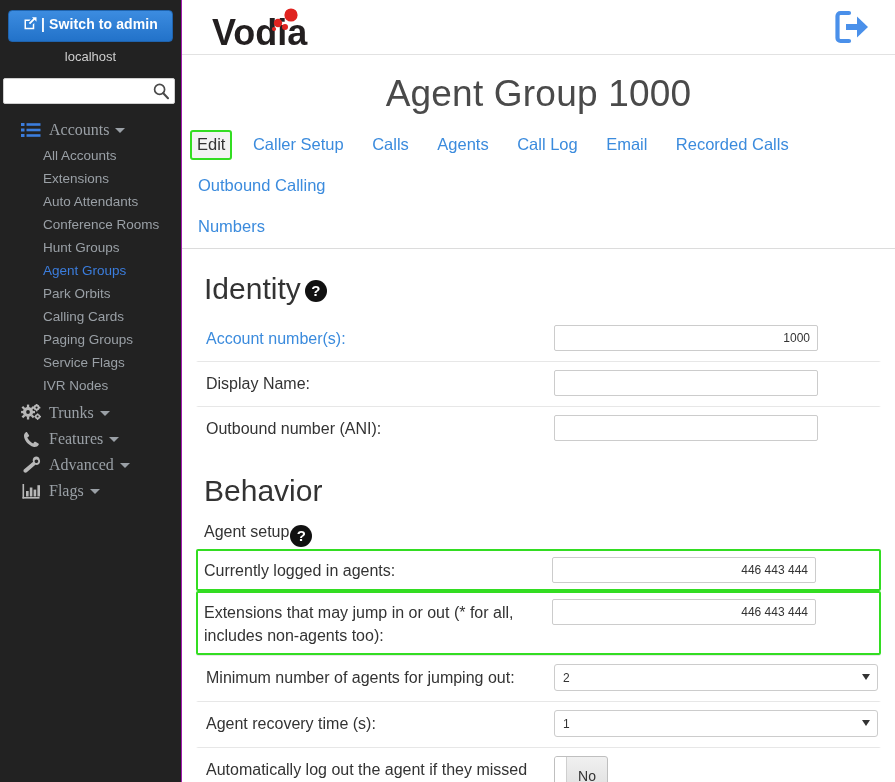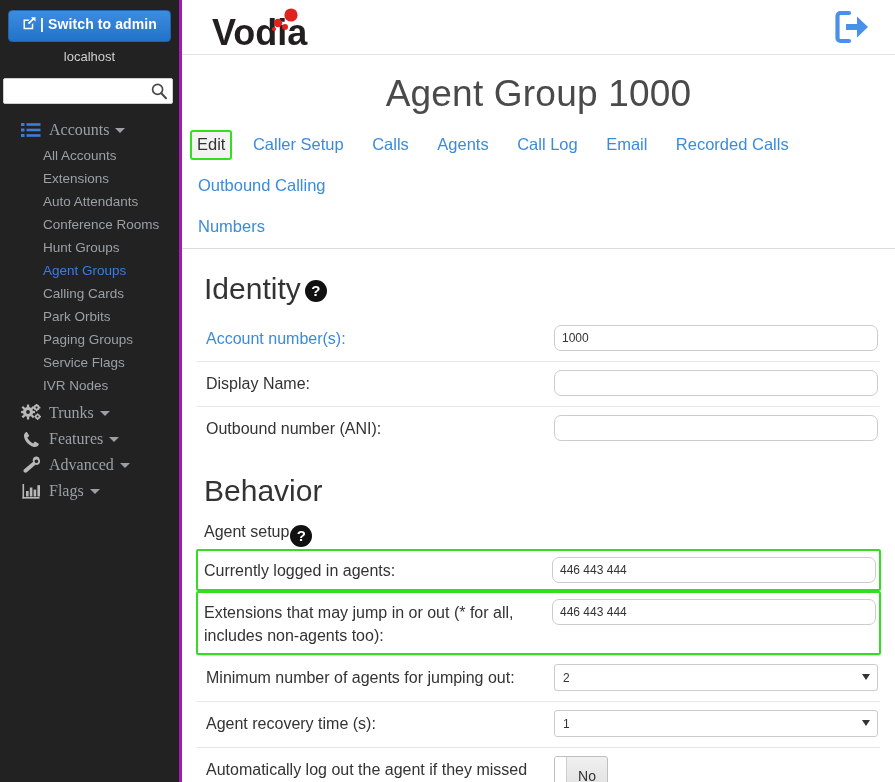--- a/index.html
+++ b/index.html
@@ -9,21 +9,21 @@
     overflow: hidden;
     background: #fff;
     font-family: "Liberation Sans", sans-serif;
   }
   #app { position: relative; width: 895px; height: 782px; display: flex; }
 
   
   #sidebar {
     width: 182px; min-width: 182px; height: 782px;
     background: #222222;
-    border-right: 3px solid #a21caf;
+    border-right: 1px solid #a21caf;
     padding-top: 6px;
     position: relative;
   }
   .switch-admin {
     display: block;
     margin: 4px 8px 0 8px;
     background: #2b7bd4;
     background: linear-gradient(#3c8ce0, #2272c9);
     color: #ffffff;
     border: 1px solid #1f63ad;
@@ -200,29 +200,30 @@
     width: 348px; min-width: 348px;
     font-size: 16px;
     color: #333333;
     line-height: 23px;
     padding-top: 2px;
     padding-right: 10px;
   }
   .frow .lbl.link { color: #3b8bdd; }
   .frow .ctl { flex: 1; }
   input.txt {
-    width: 324px; height: 26px;
+    width: 264px; height: 26px;
     border: 1px solid #cccccc;
-    border-radius: 7px;
+    border-radius: 2px;
     font-size: 12px;
     color: #333;
     padding: 2px 7px;
     background: #fff;
     font-family: "Liberation Sans", sans-serif;
     outline: none;
+    text-align: right;
   }
   .selbox {
     width: 324px; height: 27px;
     border: 1px solid #cccccc;
     border-radius: 3px;
     background: #ffffff;
     position: relative;
     font-size: 12px;
     color: #333;
     padding: 5px 22px 5px 8px;
@@ -316,22 +317,22 @@
         </span>
         <span class="glabel">Accounts</span>
         <span class="caret"></span>
       </div>
       <div class="nav-sub">All Accounts</div>
       <div class="nav-sub">Extensions</div>
       <div class="nav-sub">Auto Attendants</div>
       <div class="nav-sub">Conference Rooms</div>
       <div class="nav-sub">Hunt Groups</div>
       <div class="nav-sub active">Agent Groups</div>
+      <div class="nav-sub">Park Orbits</div>
       <div class="nav-sub">Calling Cards</div>
-      <div class="nav-sub">Park Orbits</div>
       <div class="nav-sub">Paging Groups</div>
       <div class="nav-sub">Service Flags</div>
       <div class="nav-sub">IVR Nodes</div>
 
       <div class="nav-group" style="margin-top:4px;">
         <span class="gicon">
           <svg width="21" height="18" viewBox="0 0 21 18">
             <g fill="#b8b8b8">
               <circle cx="7" cy="8" r="5.1"></circle>
               <rect x="5.9" y="0.6" width="2.3" height="3.2"></rect>

